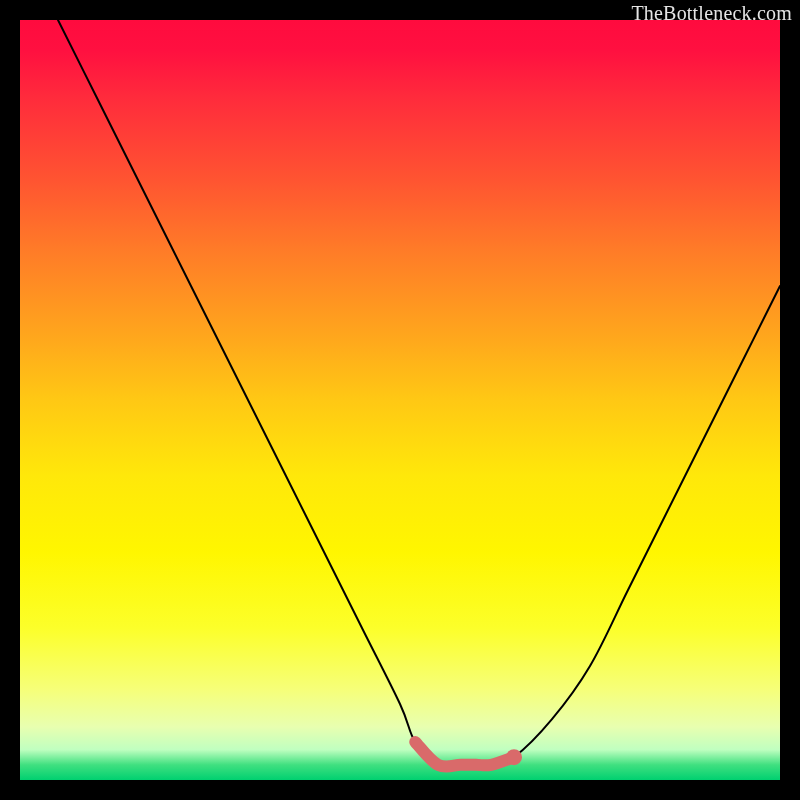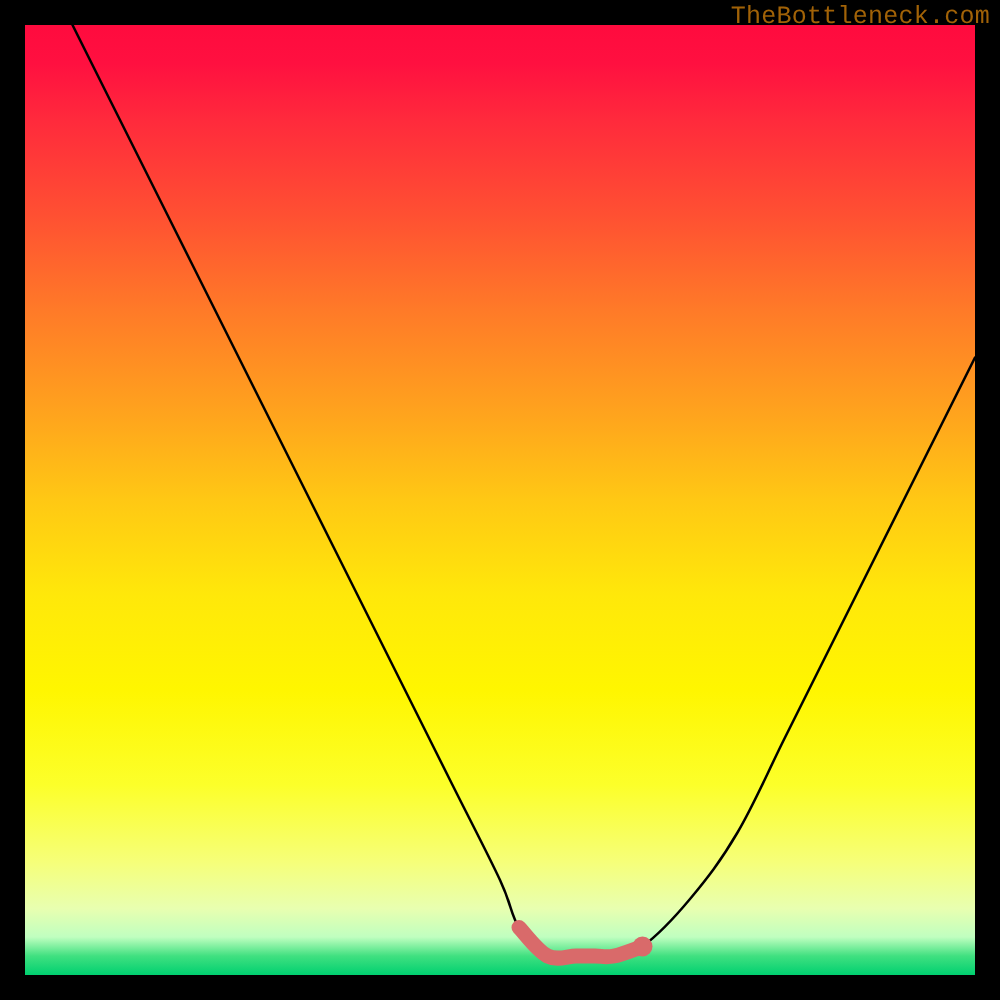--- a/index.html
+++ b/index.html
@@ -31,23 +31,23 @@
       #e8ffb0 93%,
       #c0ffc0 96%,
       #40e080 98%,
       #00d070 100%
     );
   }
   .watermark {
     position: absolute;
     top: 2px;
     right: 8px;
-    font-family: Liberation Mono, monospace;
+    font-family: Liberation Serif, serif;
     font-size: 20px;
-    color: #a16207;
+    color: #e5e5e5;
     letter-spacing: 0.2px;
     z-index: 10;
   }
   svg.curve {
     position: absolute;
     left: 0;
     top: 0;
     width: 760px;
     height: 760px;
   }

